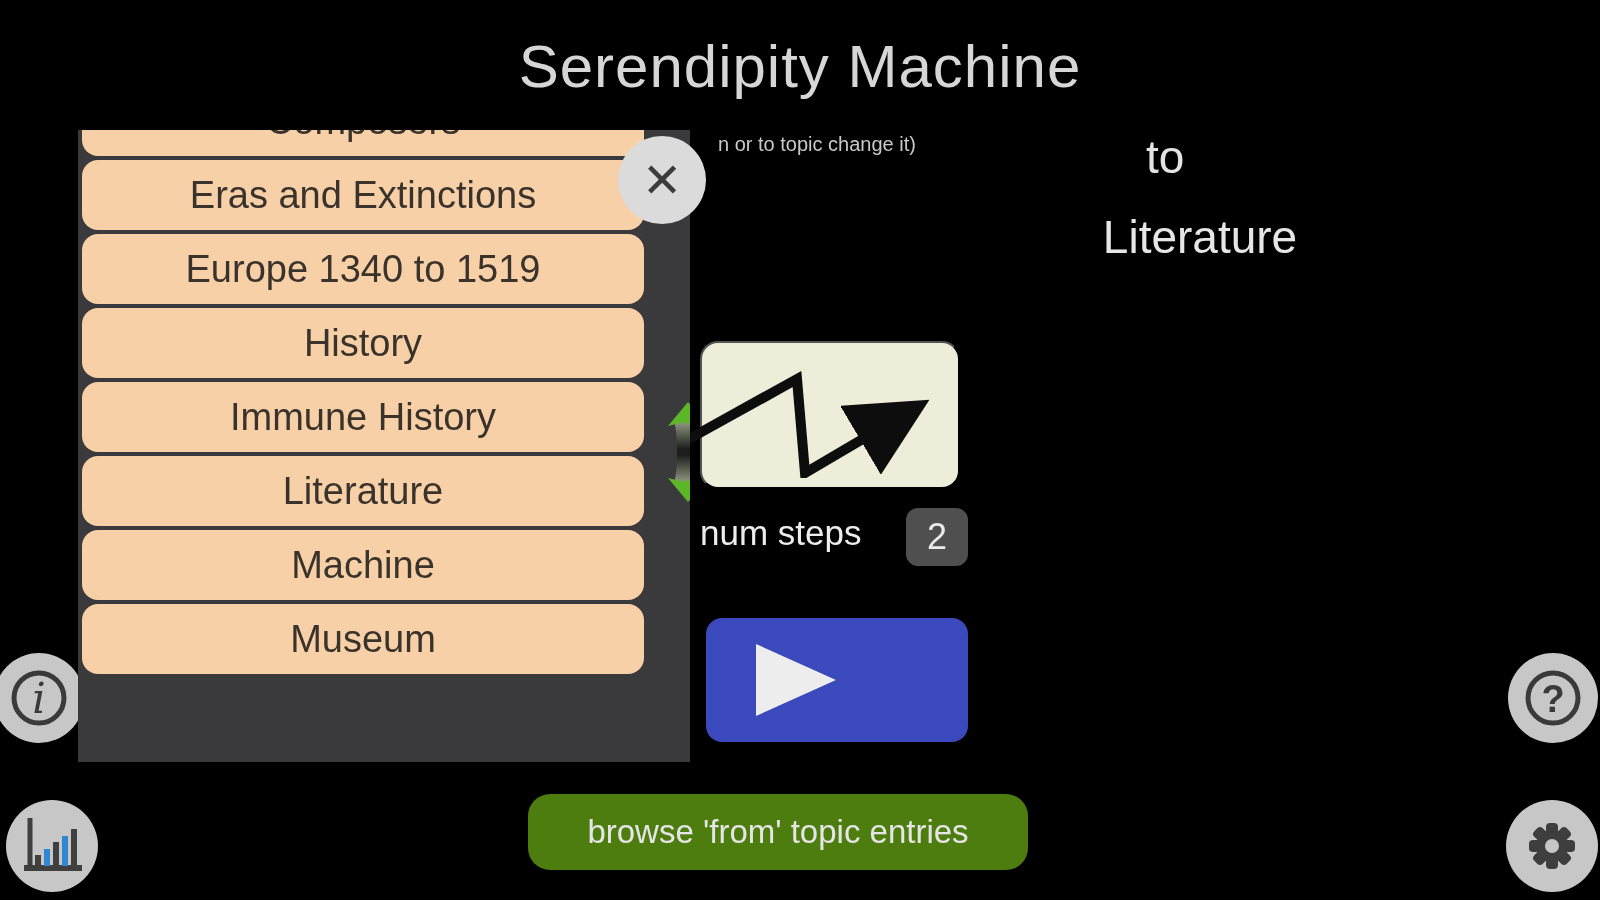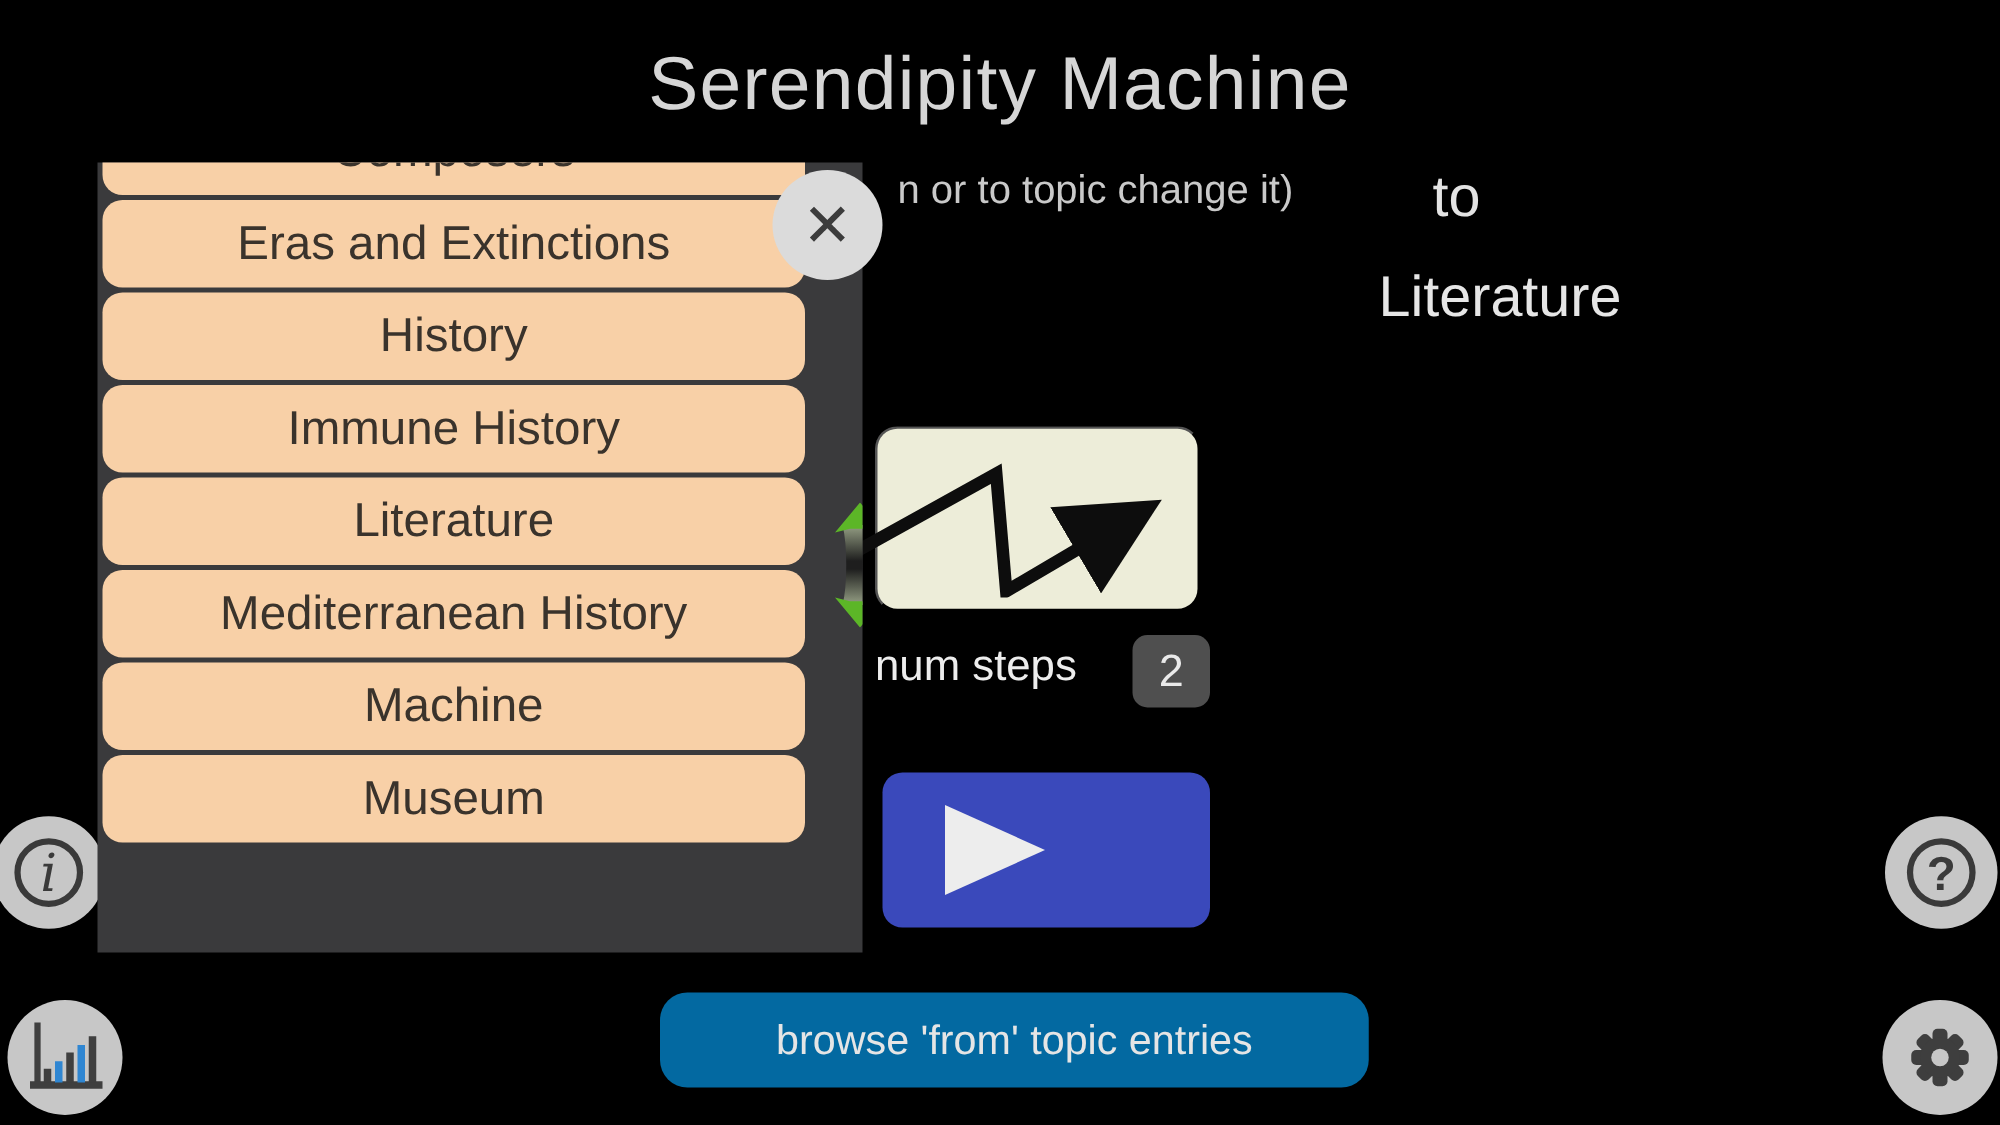--- a/index.html
+++ b/index.html
@@ -18,21 +18,21 @@
     text-align:center;
     font-size:60px;
     color:#d6d6d6;
     font-weight:400;
     letter-spacing:1px;
   }
 
   
   .hint-partial {
     left:718px; top:133px;
-    font-size:32px;
+    font-size:20px;
     color:#c9c9c9;
     z-index:2;
     white-space:nowrap;
   }
 
   
   .to-label {
     left:1146px; top:130px; width:100px;
     font-size:46px; color:#e3e3e3;
   }
@@ -115,22 +115,22 @@
   .play-tri {
     width:0; height:0;
     margin-left:50px;
     border-left:80px solid #ededed;
     border-top:36px solid transparent;
     border-bottom:36px solid transparent;
   }
 
   
   .tooltip {
-    left:528px; top:794px; width:567px; height:76px;
-    background:#0369a1;
+    left:528px; top:794px; width:500px; height:76px;
+    background:#4d7c0f;
     border-radius:22px;
     z-index:3;
     display:flex; align-items:center; justify-content:center;
     font-size:33px; color:#e5e5e5;
   }
 
   
   .corner-btn {
     background:#c7c7c7;
     border:none; border-radius:50%;
@@ -167,24 +167,24 @@
 <div class="abs num-steps-value">2</div>
 
 <button class="abs play-btn">
   <span class="play-tri"></span>
 </button>
 
 <div class="abs topic-panel">
   <div class="topic-list">
     <button class="topic-btn">Composers</button>
     <button class="topic-btn">Eras and Extinctions</button>
+    <button class="topic-btn">Europe 1340 to 1519</button>
     <button class="topic-btn">History</button>
     <button class="topic-btn">Immune History</button>
     <button class="topic-btn">Literature</button>
-    <button class="topic-btn">Mediterranean History</button>
     <button class="topic-btn">Machine</button>
     <button class="topic-btn">Museum</button>
   </div>
   <svg class="scroll-widget" width="50" height="100" viewBox="0 0 50 100">
     <defs>
       <linearGradient id="shaft" x1="0" y1="0" x2="0" y2="1">
         <stop offset="0%" stop-color="#97a186"></stop>
         <stop offset="45%" stop-color="#1e1e1e"></stop>
         <stop offset="55%" stop-color="#1e1e1e"></stop>
         <stop offset="100%" stop-color="#97a186"></stop>

